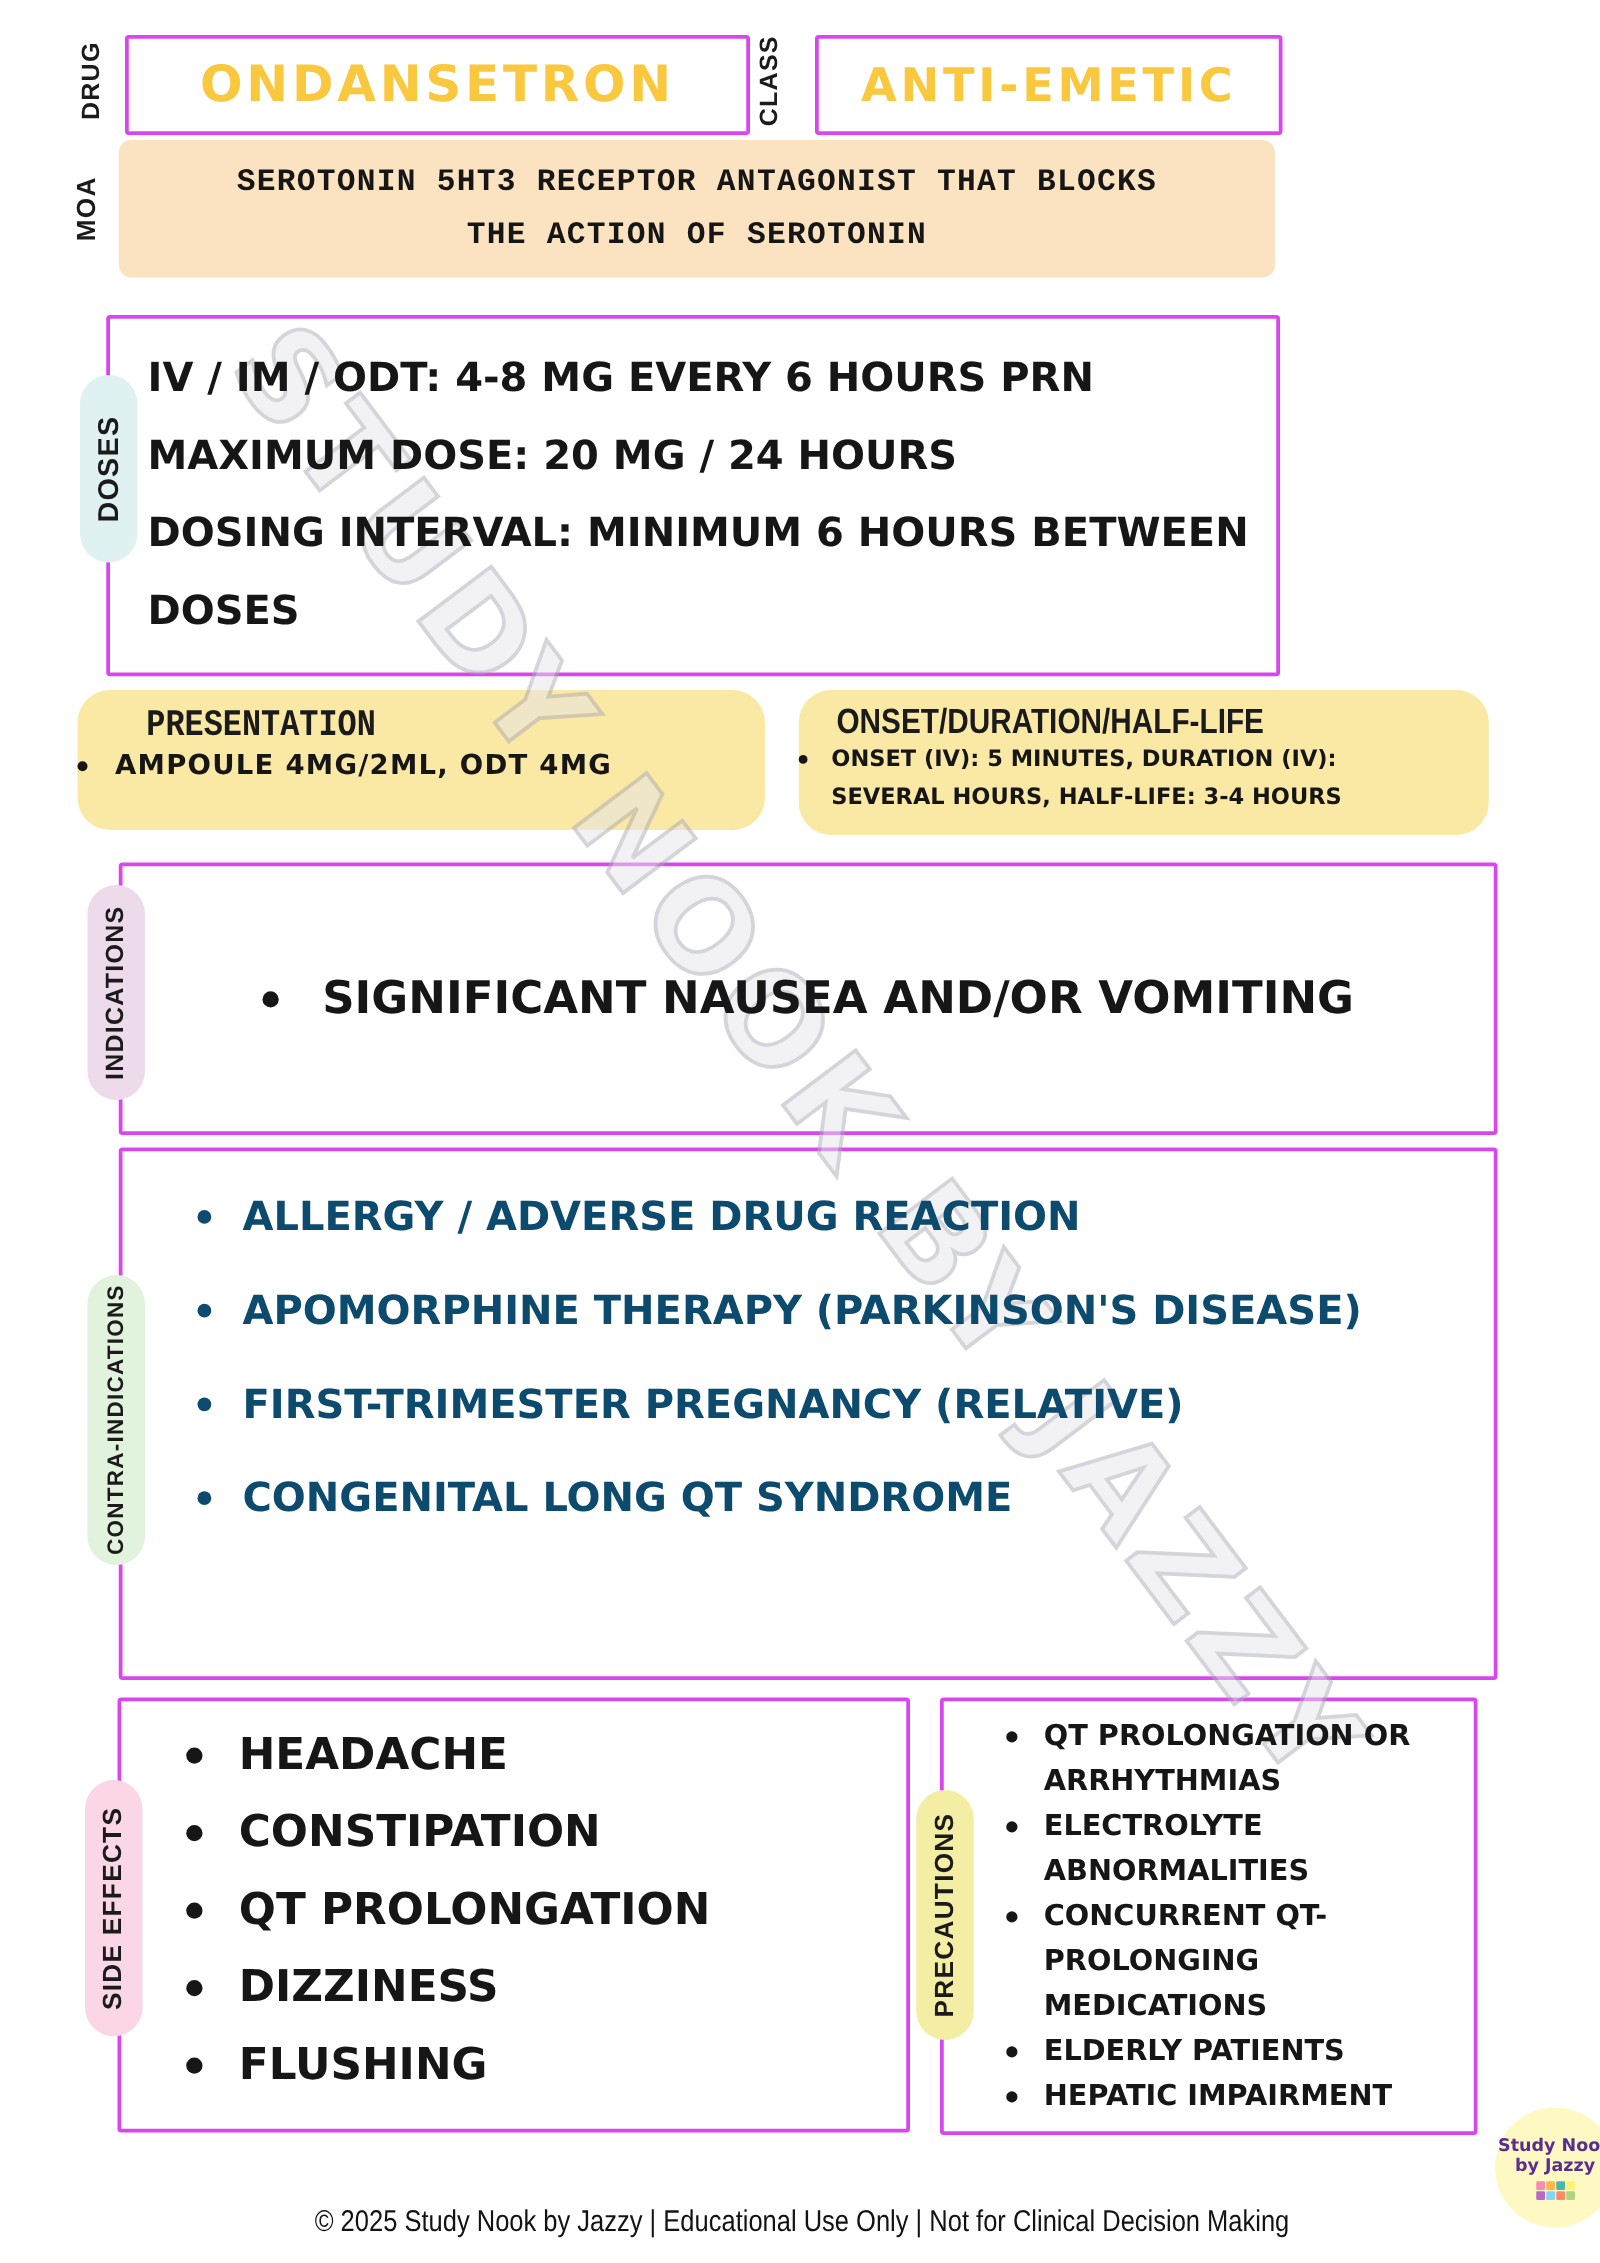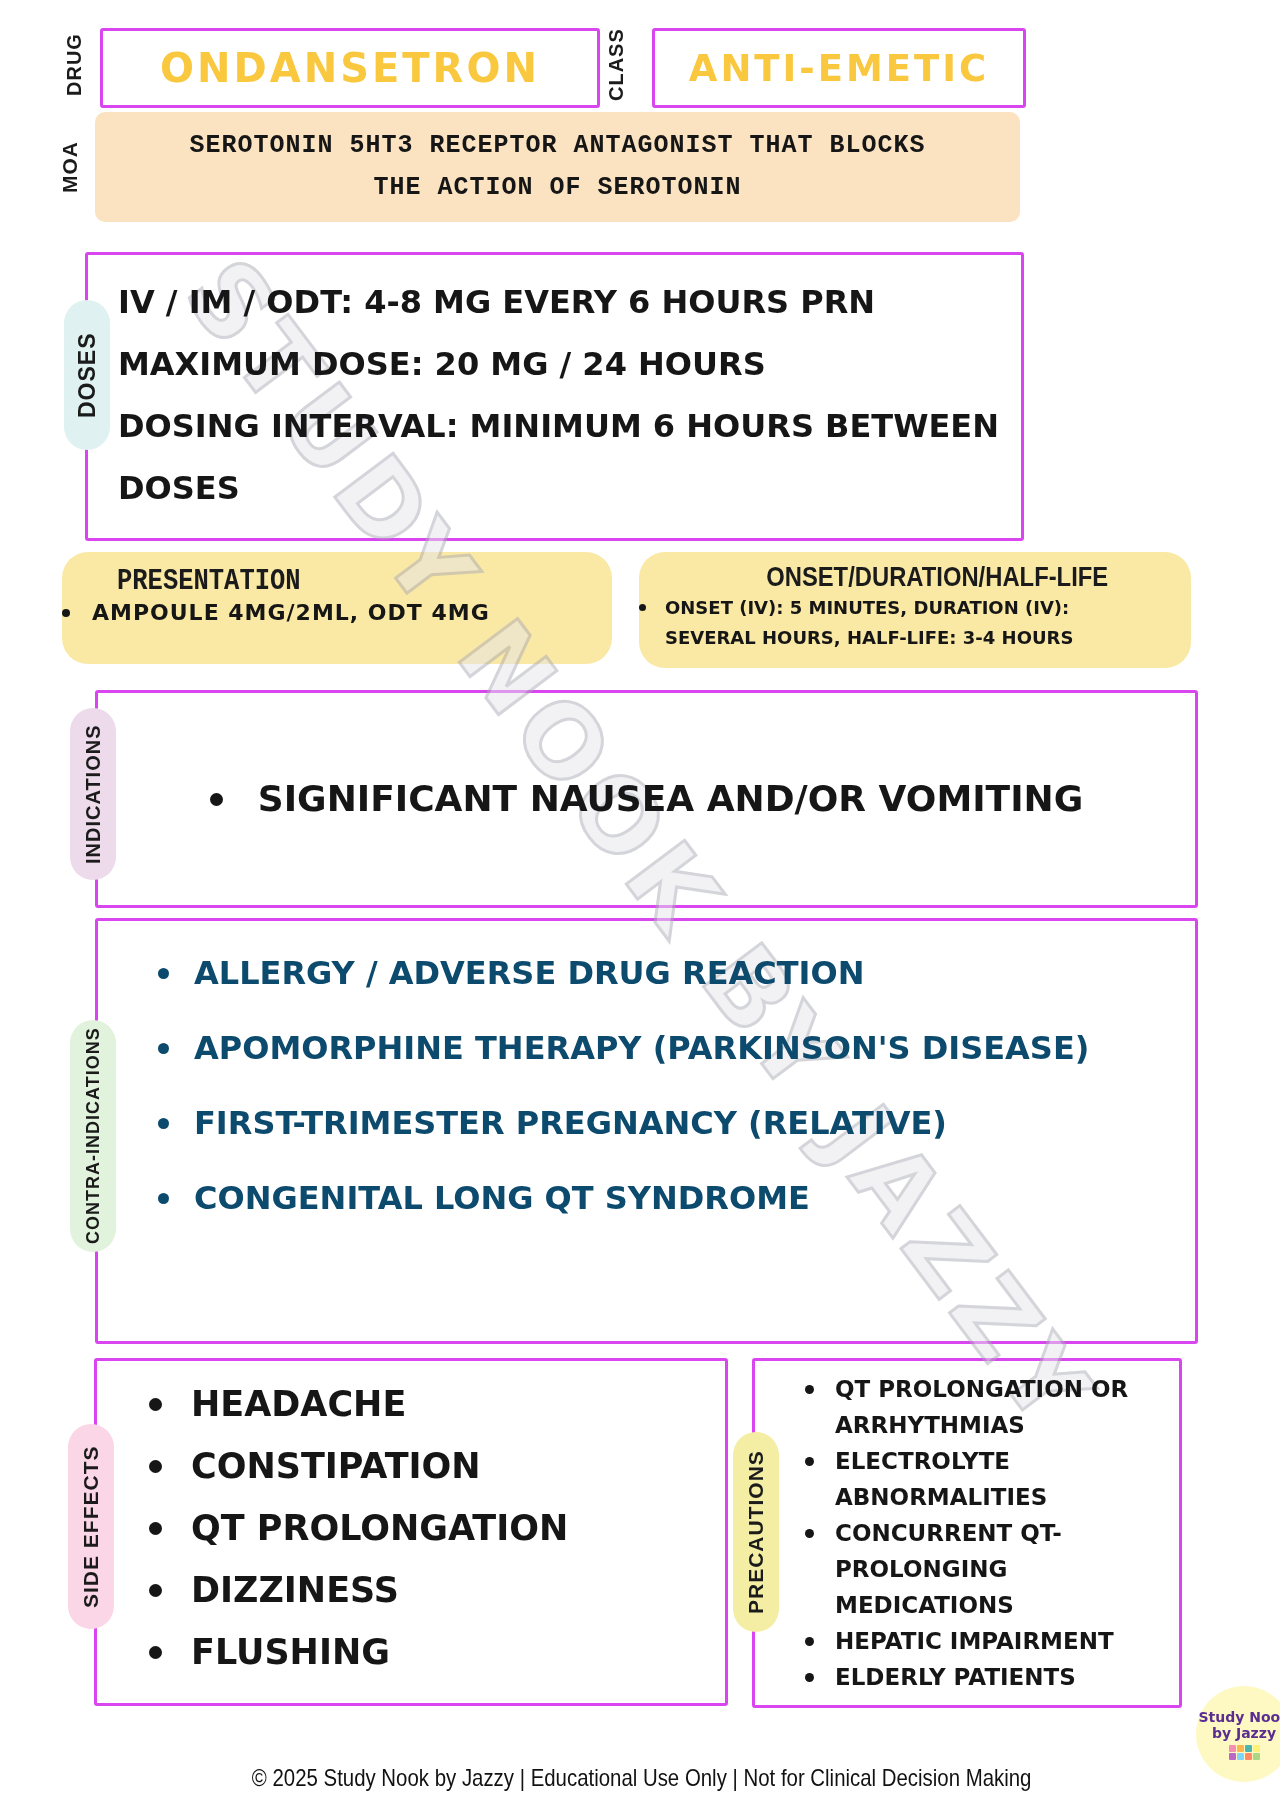--- a/index.html
+++ b/index.html
@@ -117,21 +117,21 @@
   <div class="ybox" style="left:62px; top:552px; width:550px; height:112px;">
     <div class="ybox-title txt" style="margin:12px 0 0 55px;font-family:Liberation Mono, monospace;">
       <span class="cond">PRESENTATION</span>
     </div>
     <ul class="bullets pres-items txt">
       <li>AMPOULE 4MG/2ML, ODT 4MG</li>
     </ul>
   </div>
 
   <div class="ybox" style="left:639px; top:552px; width:552px; height:116px;">
-    <div class="ybox-title txt" style="margin-top:9px; font-size:28px; text-align:center;padding-left:44px;">
+    <div class="ybox-title txt" style="margin-top:9px; font-size:28px; ">
       <span class="cond-c">ONSET/DURATION/HALF-LIFE</span>
     </div>
     <ul class="bullets onset-items txt">
       <li>ONSET (IV): 5 MINUTES, DURATION (IV): SEVERAL HOURS, HALF-LIFE: 3-4 HOURS</li>
     </ul>
   </div>
 
   <div class="frame" style="left:95px; top:690px; width:1097px; height:212px;">
     <ul class="bullets ind-list txt">
       <li>SIGNIFICANT NAUSEA AND/OR VOMITING</li>
@@ -158,22 +158,22 @@
       <li>FLUSHING</li>
     </ul>
   </div>
   <div class="vlabel pill" style="left:68px; top:1424px; width:46px; height:205px; font-size:21px; background:#FBD6E6;">SIDE EFFECTS</div>
 
   <div class="frame" style="left:752px; top:1358px; width:424px; height:344px;">
     <ul class="bullets prec-list txt">
       <li>QT PROLONGATION OR ARRHYTHMIAS</li>
       <li>ELECTROLYTE ABNORMALITIES</li>
       <li>CONCURRENT QT-PROLONGING MEDICATIONS</li>
+      <li>ELDERLY PATIENTS</li>
       <li>HEPATIC IMPAIRMENT</li>
-      <li>ELDERLY PATIENTS</li>
     </ul>
   </div>
   <div class="vlabel pill" style="left:733px; top:1432px; width:46px; height:200px; font-size:21px; background:#F4EEA4;">PRECAUTIONS</div>
 
   <div class="logo">
     <div class="logo-line">Study Nook</div>
     <div class="logo-line">by Jazzy</div>
     <div class="logo-art">
       <div style="background:#F48FB1;"></div>
         <div style="background:#FFB74D;"></div>

